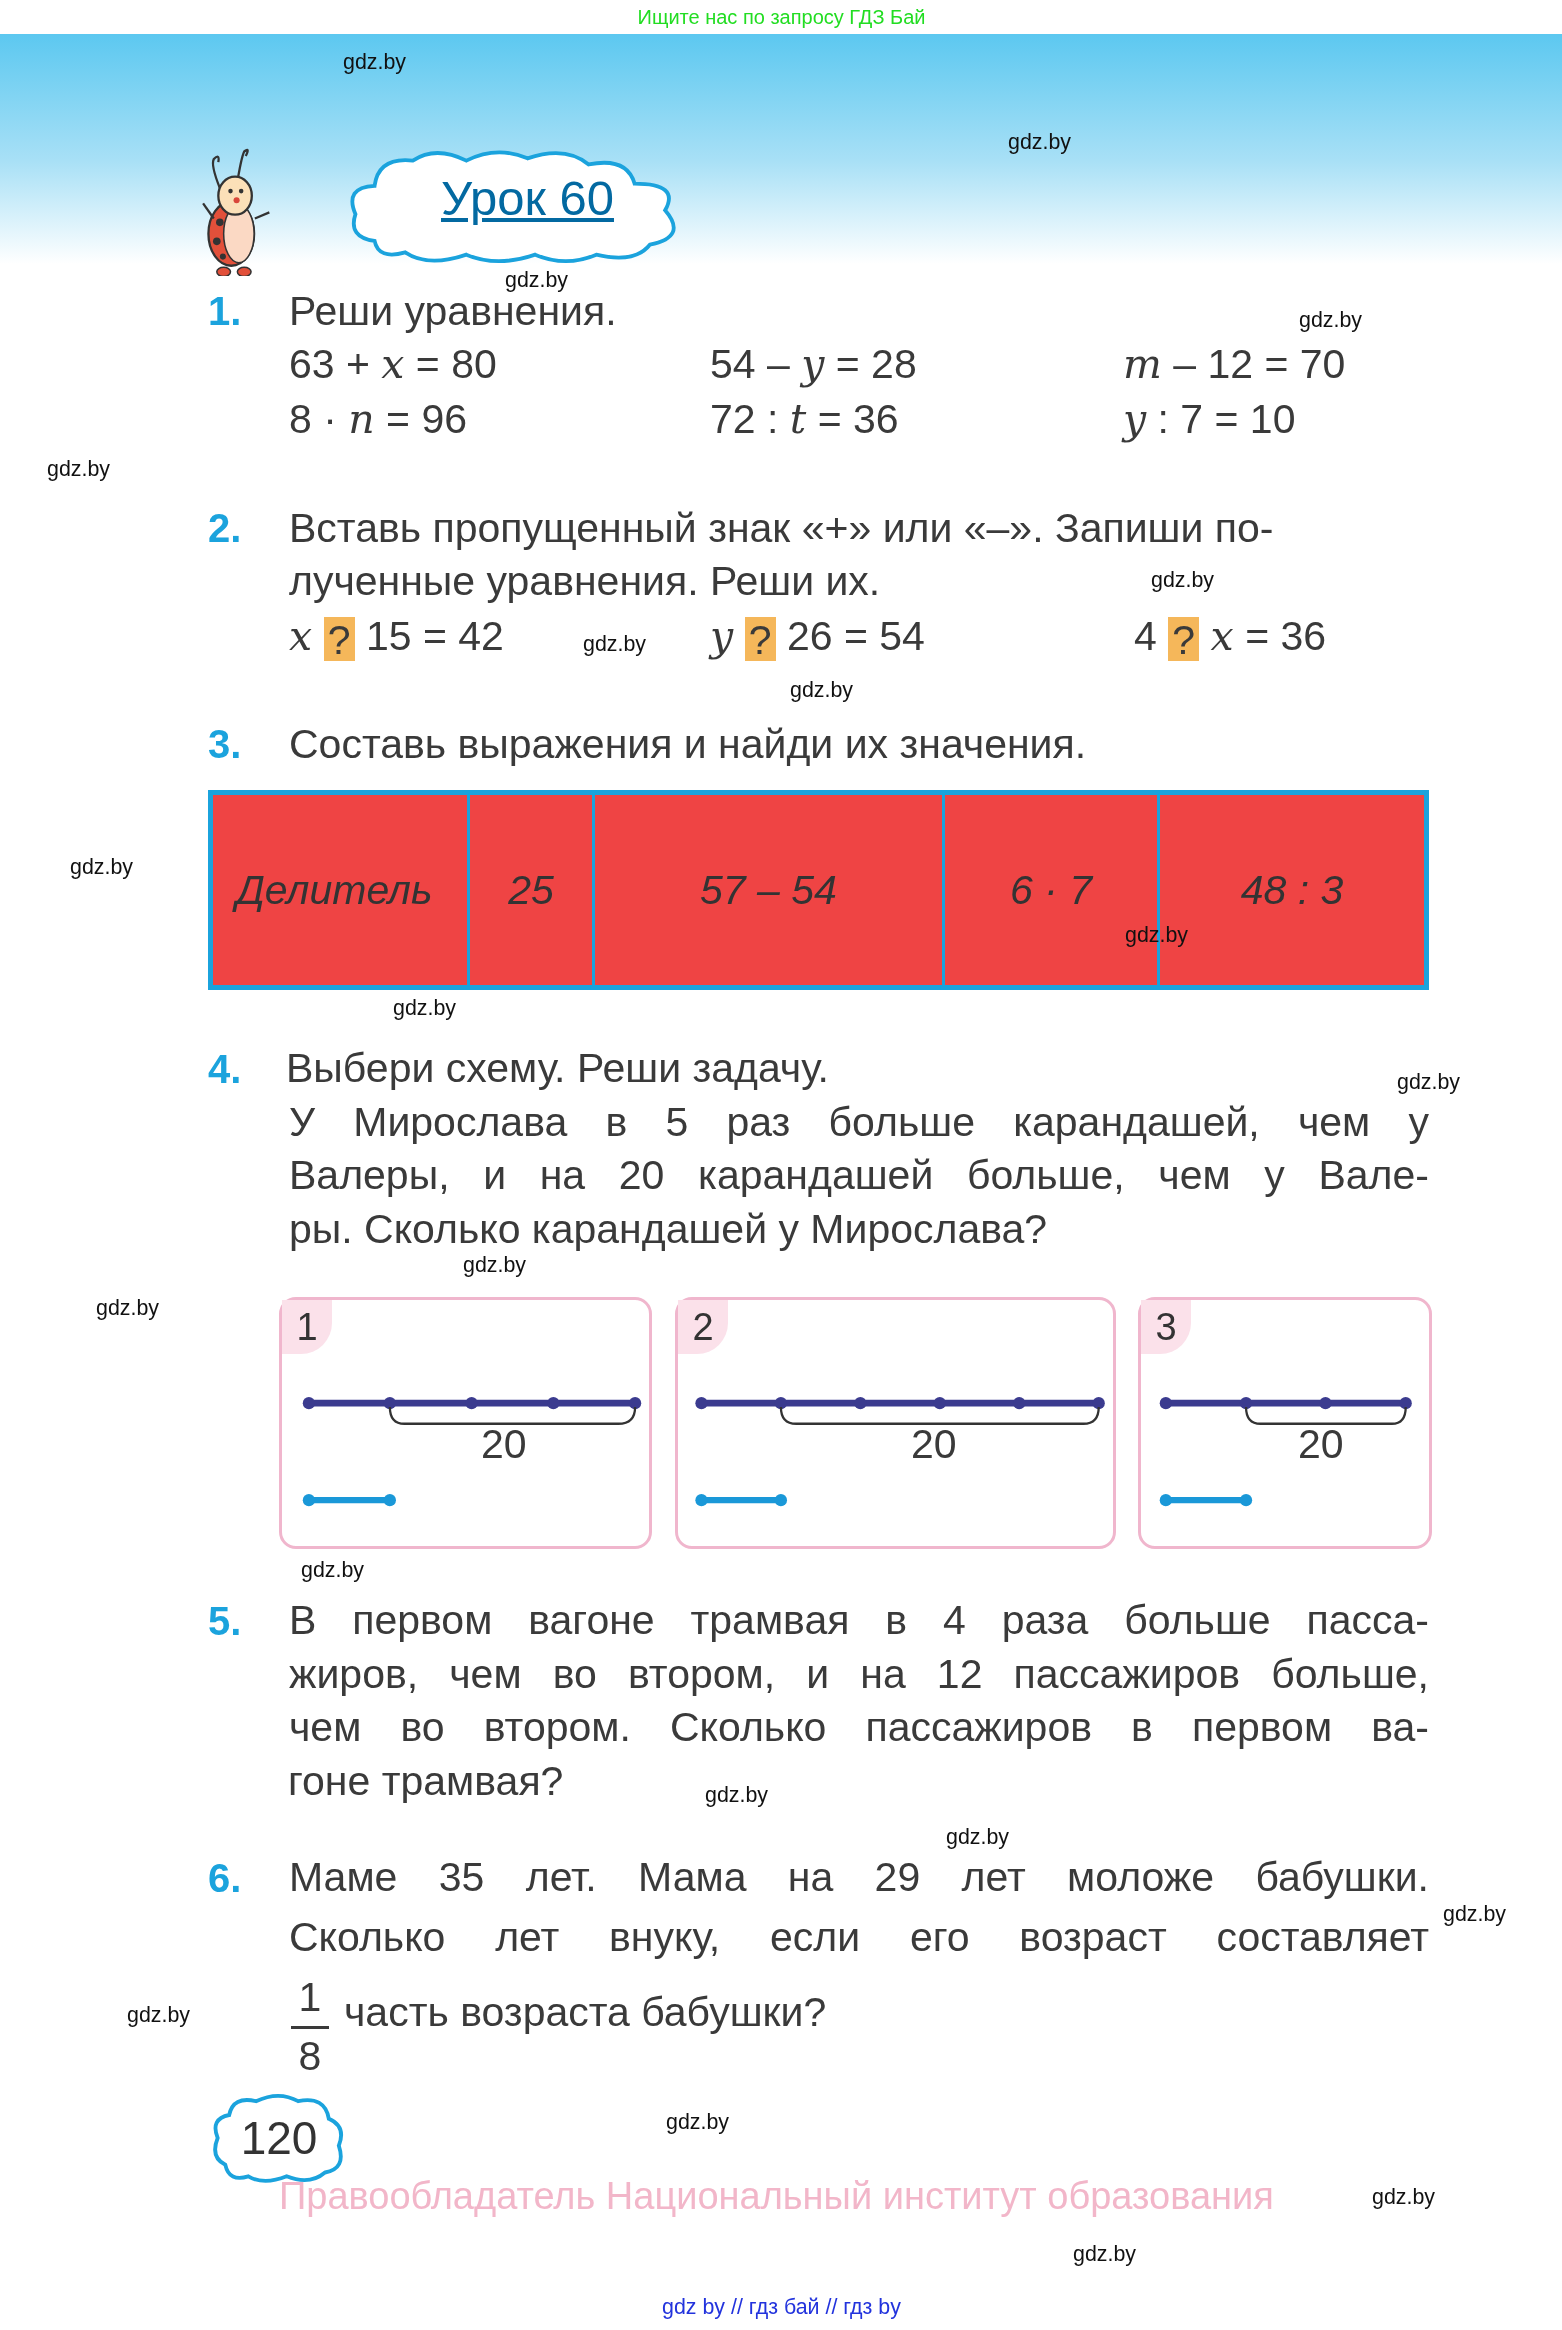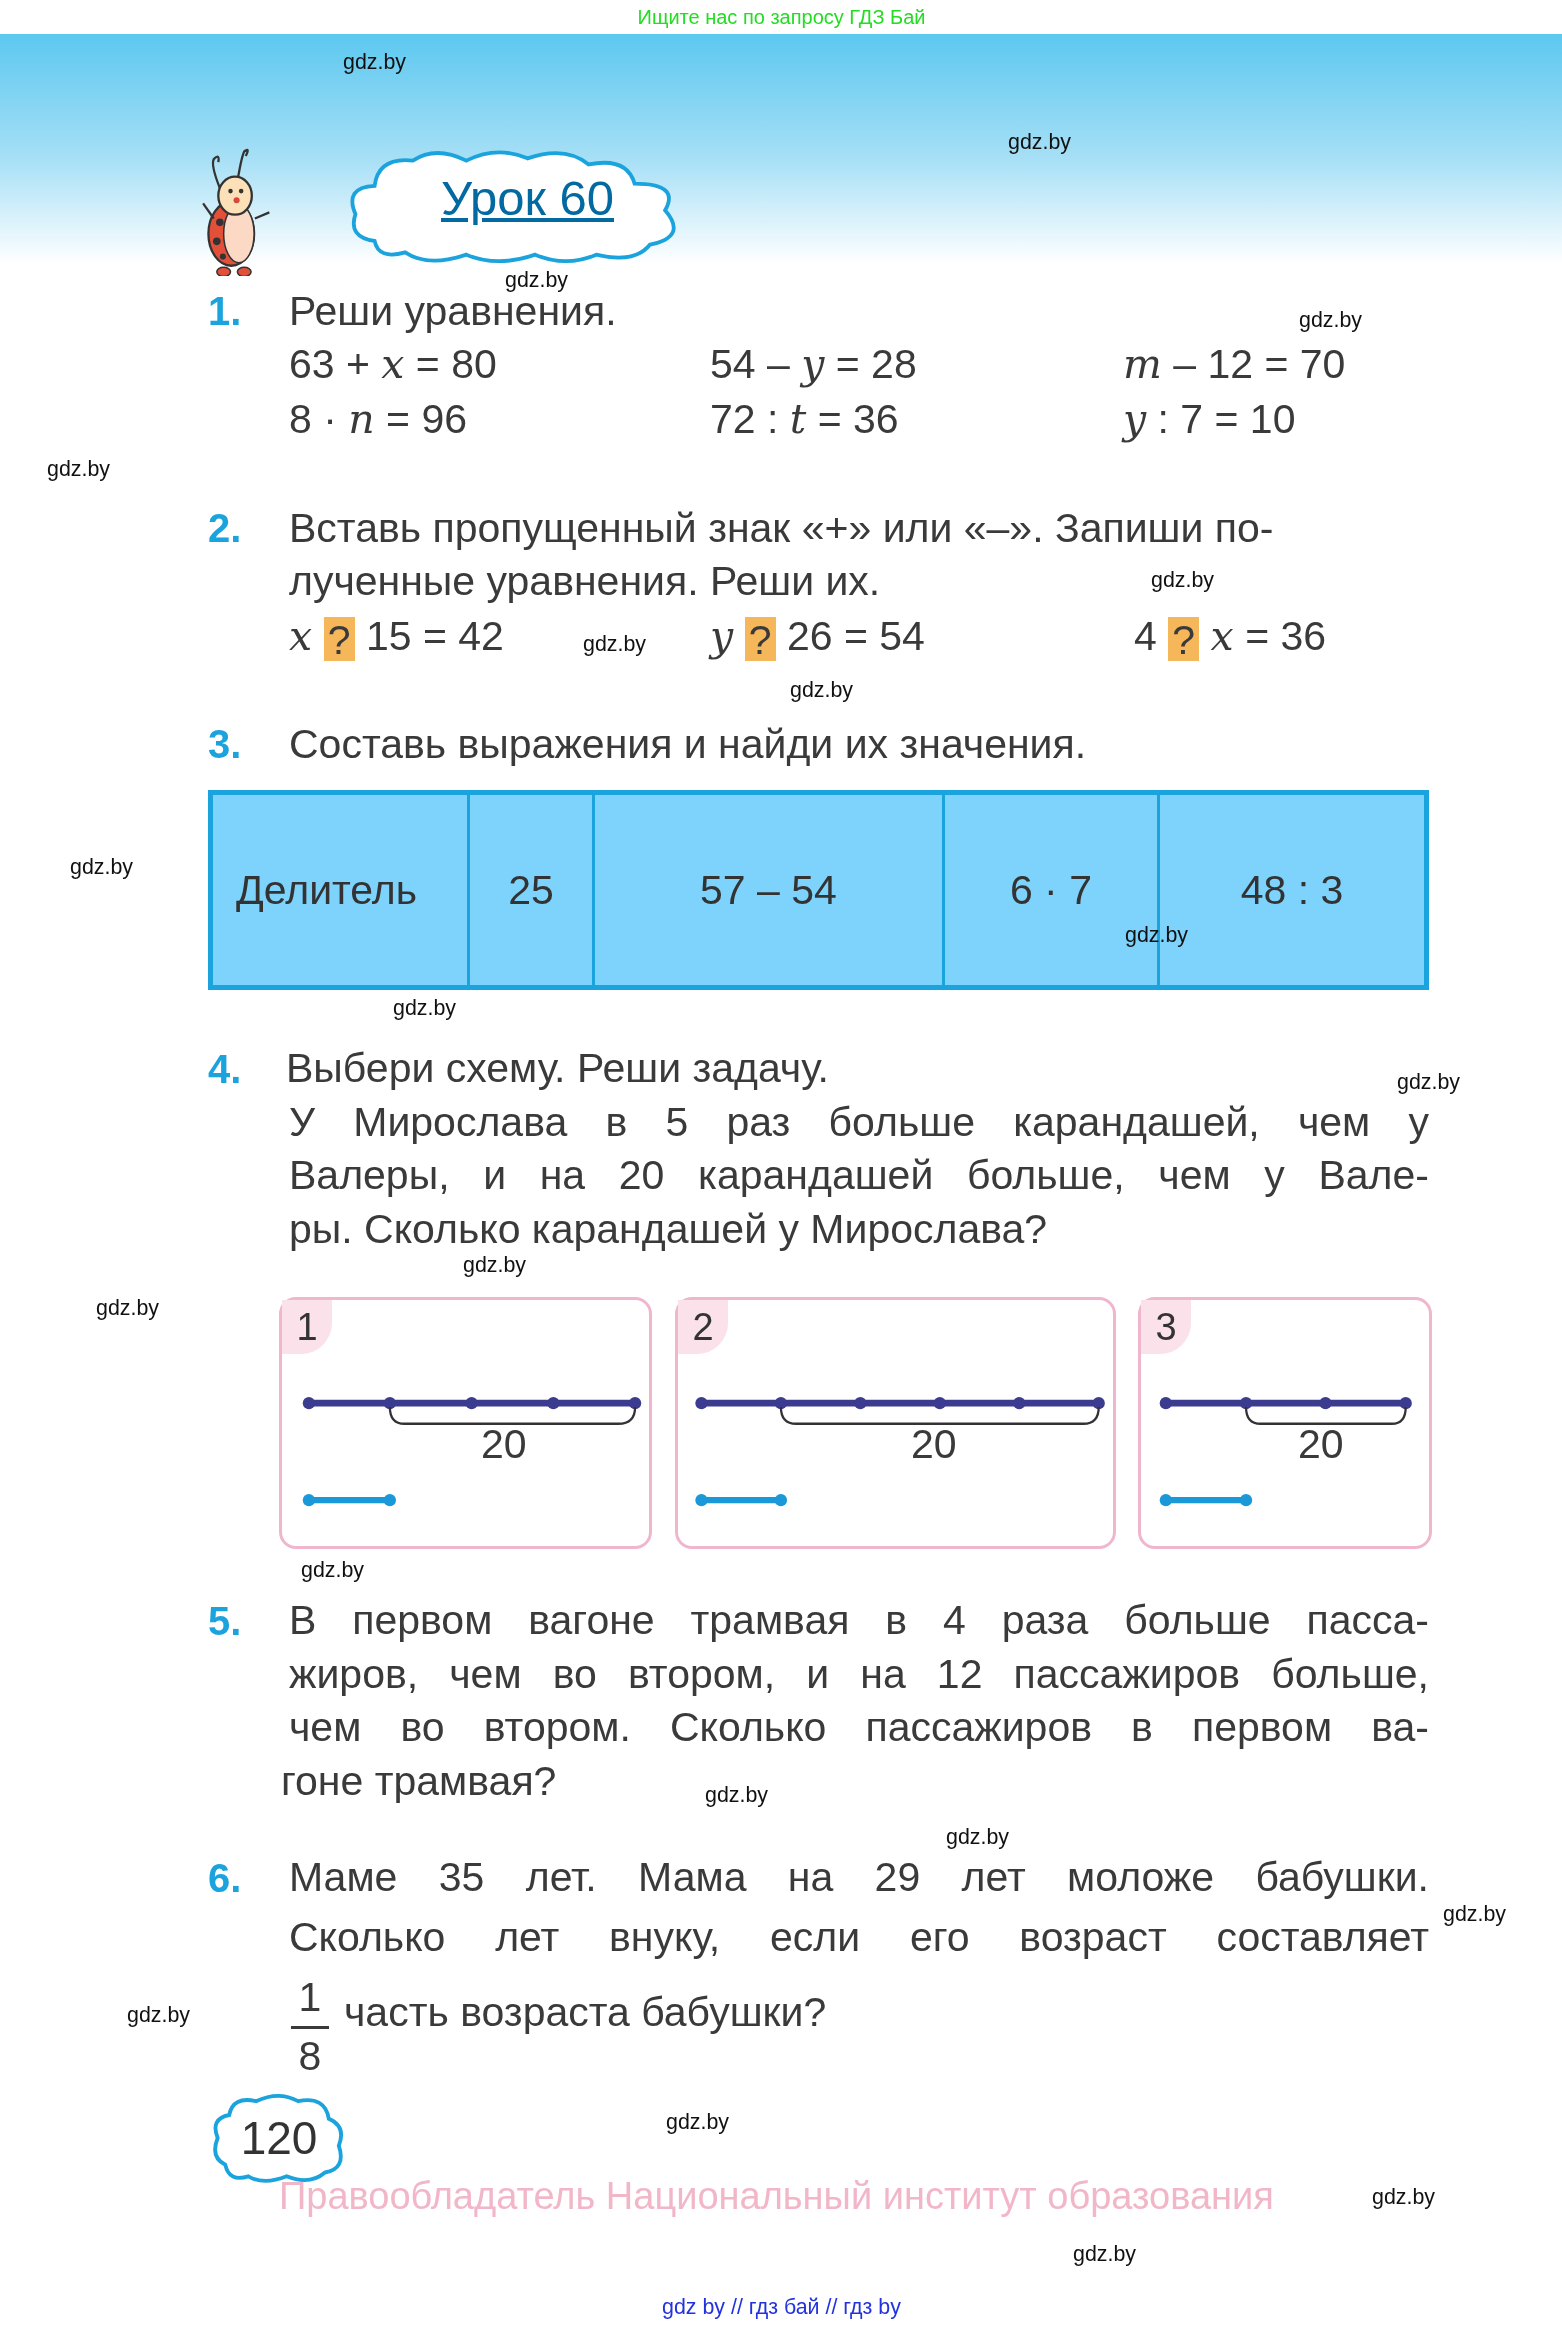--- a/index.html
+++ b/index.html
@@ -34,21 +34,21 @@
     width:31px; text-align:center; line-height:46px; height:44px; vertical-align:middle;
   }
   table.div {
     position:absolute; left:208px; top:790px; width:1221px; height:200px;
     border-collapse:collapse; border:5.4px solid #1ba3dd;
   }
   table.div td {
     border:3.1px solid #1ba3dd; font-size:41px; text-align:center; color:#333;
   }
   table.div tr.r1 td { background:#e2f2e0; }
-  table.div tr.r2 td { background:#7dd3fc; }
+  table.div tr.r2 td { background:#ef4444;font-style:italic; }
   table.div td.lbl { text-align:left; padding-left:23px; width:230px; }
   .scheme {
     position:absolute; border:3.8px solid #f0b6cd; border-radius:17px; background:#fff;
     height:246px; top:1297px;
   }
   .scheme .badge {
     position:absolute; left:0; top:0; width:50px; height:54px; border-radius:0 0 31px 0;
     background:#fbe1ea; font-size:38px; text-align:center; line-height:54px; color:#333;
   }
   .scheme svg { position:absolute; left:0; top:0; }
@@ -197,21 +197,21 @@
     <circle cx="32" cy="262" r="8" fill="#1a98d8"></circle>
       <circle cx="137" cy="262" r="8" fill="#1a98d8"></circle>
   </svg>
   <div class="t" style="left:157px;top:121px">20</div>
 </div>
 
 <div class="task-num" style="left:208px;top:1599px">5.</div>
 <div class="t just" style="left:289px;top:1597px">В первом вагоне трамвая в 4 раза больше пасса-</div>
 <div class="t just" style="left:289px;top:1651px">жиров, чем во втором, и на 12 пассажиров больше,</div>
 <div class="t just" style="left:289px;top:1704px">чем во втором. Сколько пассажиров в первом ва-</div>
-<div class="t" style="left:281px;top:1758px">гоне трамвая?</div>
+<div class="t" style="left:288px;top:1758px">гоне трамвая?</div>
 
 <div class="task-num" style="left:208px;top:1856px">6.</div>
 <div class="t just" style="left:289px;top:1854px">Маме 35 лет. Мама на 29 лет моложе бабушки.</div>
 <div class="t just" style="left:289px;top:1914px">Сколько лет внуку, если его возраст составляет</div>
 <div class="frac">
   <div>1</div>
   <div class="line"></div>
   <div>8</div>
 </div>
 <div class="t" style="left:344px;top:1989px">часть возраста бабушки?</div>

